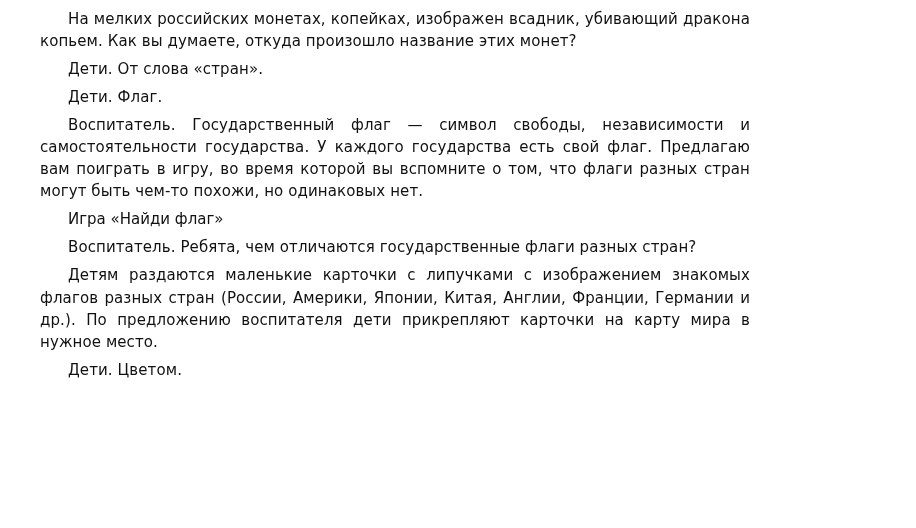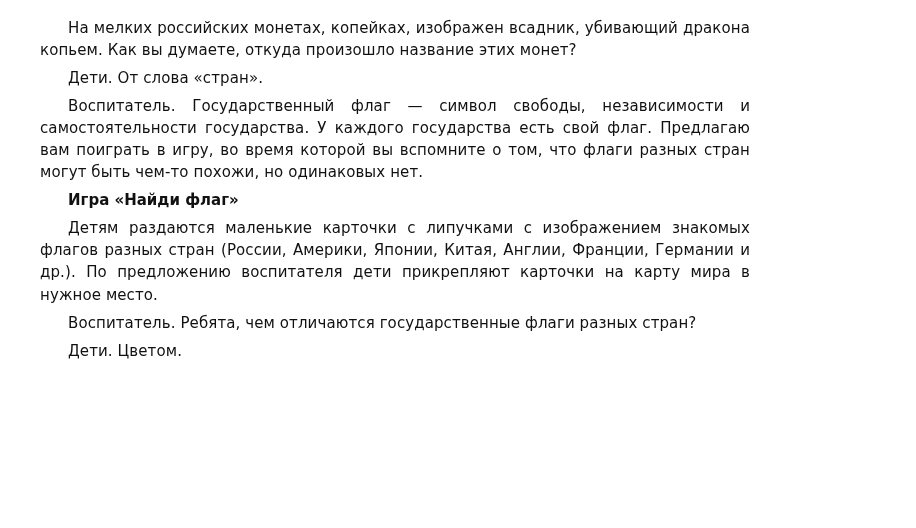--- a/index.html
+++ b/index.html
@@ -10,63 +10,64 @@
   body {
     width: 916px;
     height: 528px;
     overflow: hidden;
     font-family: "DejaVu Sans", "Liberation Sans", sans-serif;
   }
   .page {
     box-sizing: border-box;
     width: 764px;
     height: 528px;
-    padding: 17px 14px 0 40px;
+    padding: 8px 14px 0 40px;
     background: #ffffff;
     color: #000000;
   }
   .para {
     margin: 0 0 6px 0;
     font-size: 15px;
     line-height: 1.47;
     text-align: justify;
     text-indent: 28px;
     color: #111111;
     letter-spacing: 0.1px;
   }
   .para .speaker {
     font-weight: normal;
   }
   .heading {
     margin: 0 0 6px 0;
     font-size: 15px;
     line-height: 1.47;
-    font-weight: bold;
+    font-weight: normal;
     text-indent: 28px;
     color: #111111;
   }
   .para:last-child {
     margin-bottom: 0;
   }
 </style>
 </head>
 <body>
 
 <div class="page">
 
   <p class="para"><span class="speaker"></span><span>На мелких российских монетах, копейках, изображен всадник, убивающий дракона копьем. Как вы думаете, откуда произошло название этих монет?</span></p>
 
   <p class="para"><span class="speaker">Дети.</span><span> От слова «стран».</span></p>
 
 
+  <p class="para"><span class="speaker">Дети</span><span>. Флаг.</span></p>
 
   <p class="para"><span class="speaker">Воспитатель.</span><span> Государственный флаг — символ свободы, независимости и самостоятельности государства. У каждого государства есть свой флаг. Предлагаю вам поиграть в игру, во время которой вы вспомните о том, что флаги разных стран могут быть чем-то похожи, но одинаковых нет.</span></p>
 
   <p class="heading"><span>Игра «Найди флаг»</span></p>
 
+  <p class="para"><span class="speaker">Воспитатель.</span><span> Ребята, чем отличаются государственные флаги разных стран?</span></p>
+
   <p class="para"><span class="speaker"></span><span>Детям раздаются маленькие карточки с липучками с изображением знакомых флагов разных стран (России, Америки, Японии, Китая, Англии, Франции, Германии и др.). По предложению воспитателя дети прикрепляют карточки на карту мира в нужное место.</span></p>
-
-  <p class="para"><span class="speaker">Воспитатель.</span><span> Ребята, чем отличаются государственные флаги разных стран?</span></p>
 
   <p class="para"><span class="speaker">Дети</span><span>. Цветом.</span></p>
 
 
 </div>
 
 </body></html>

